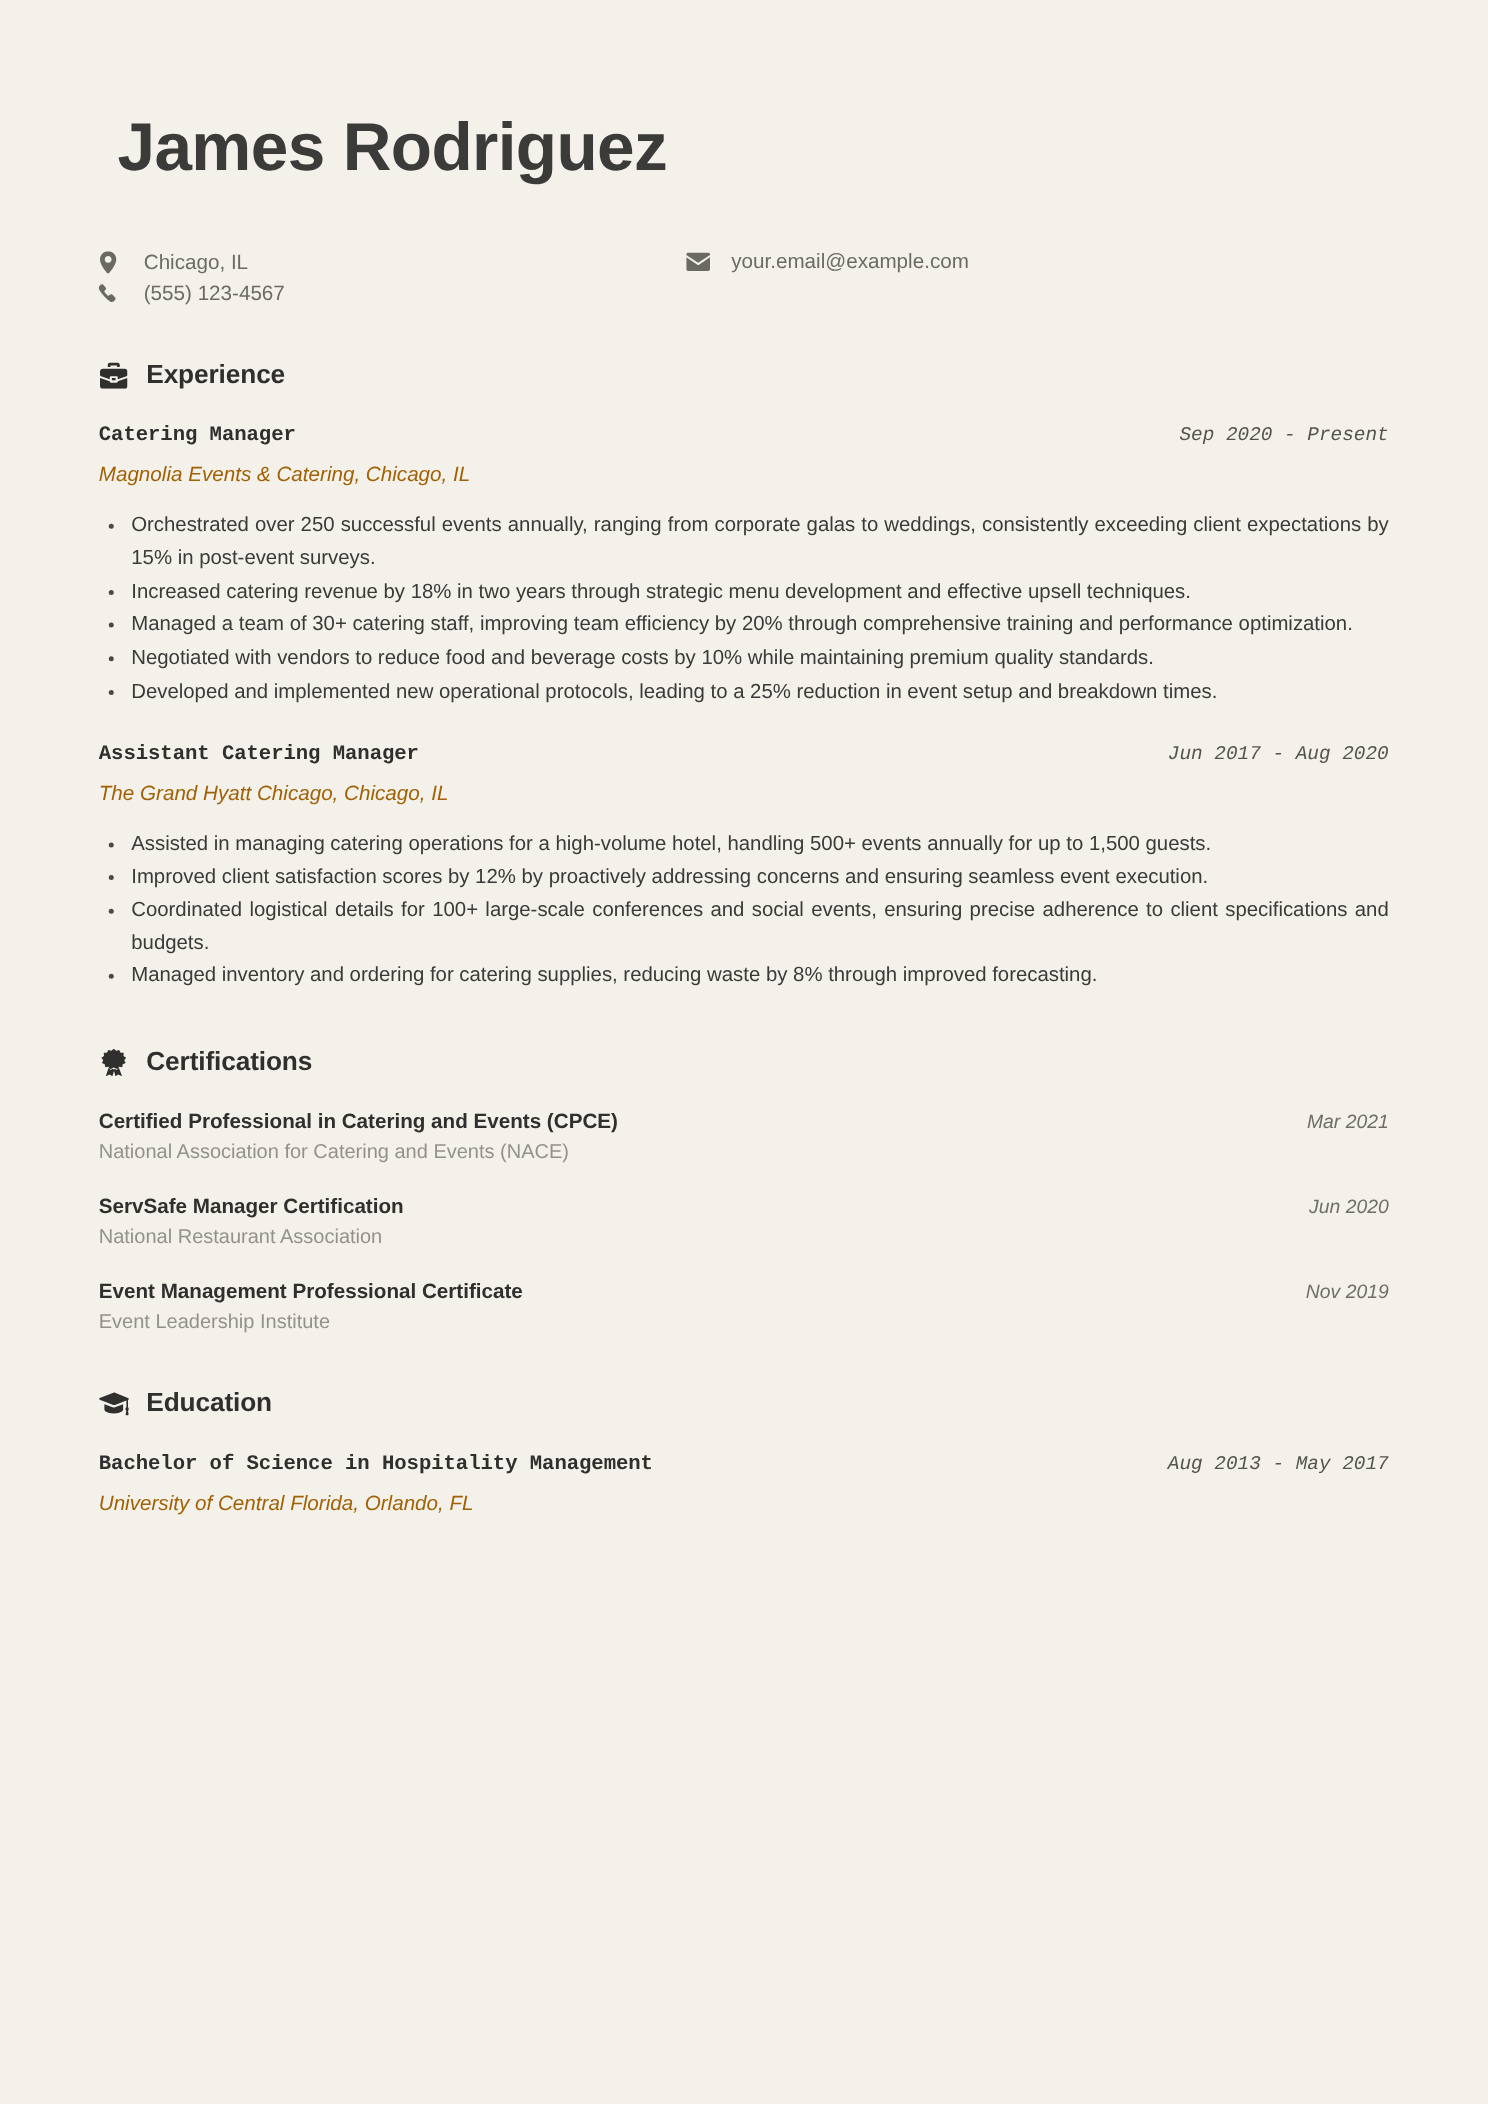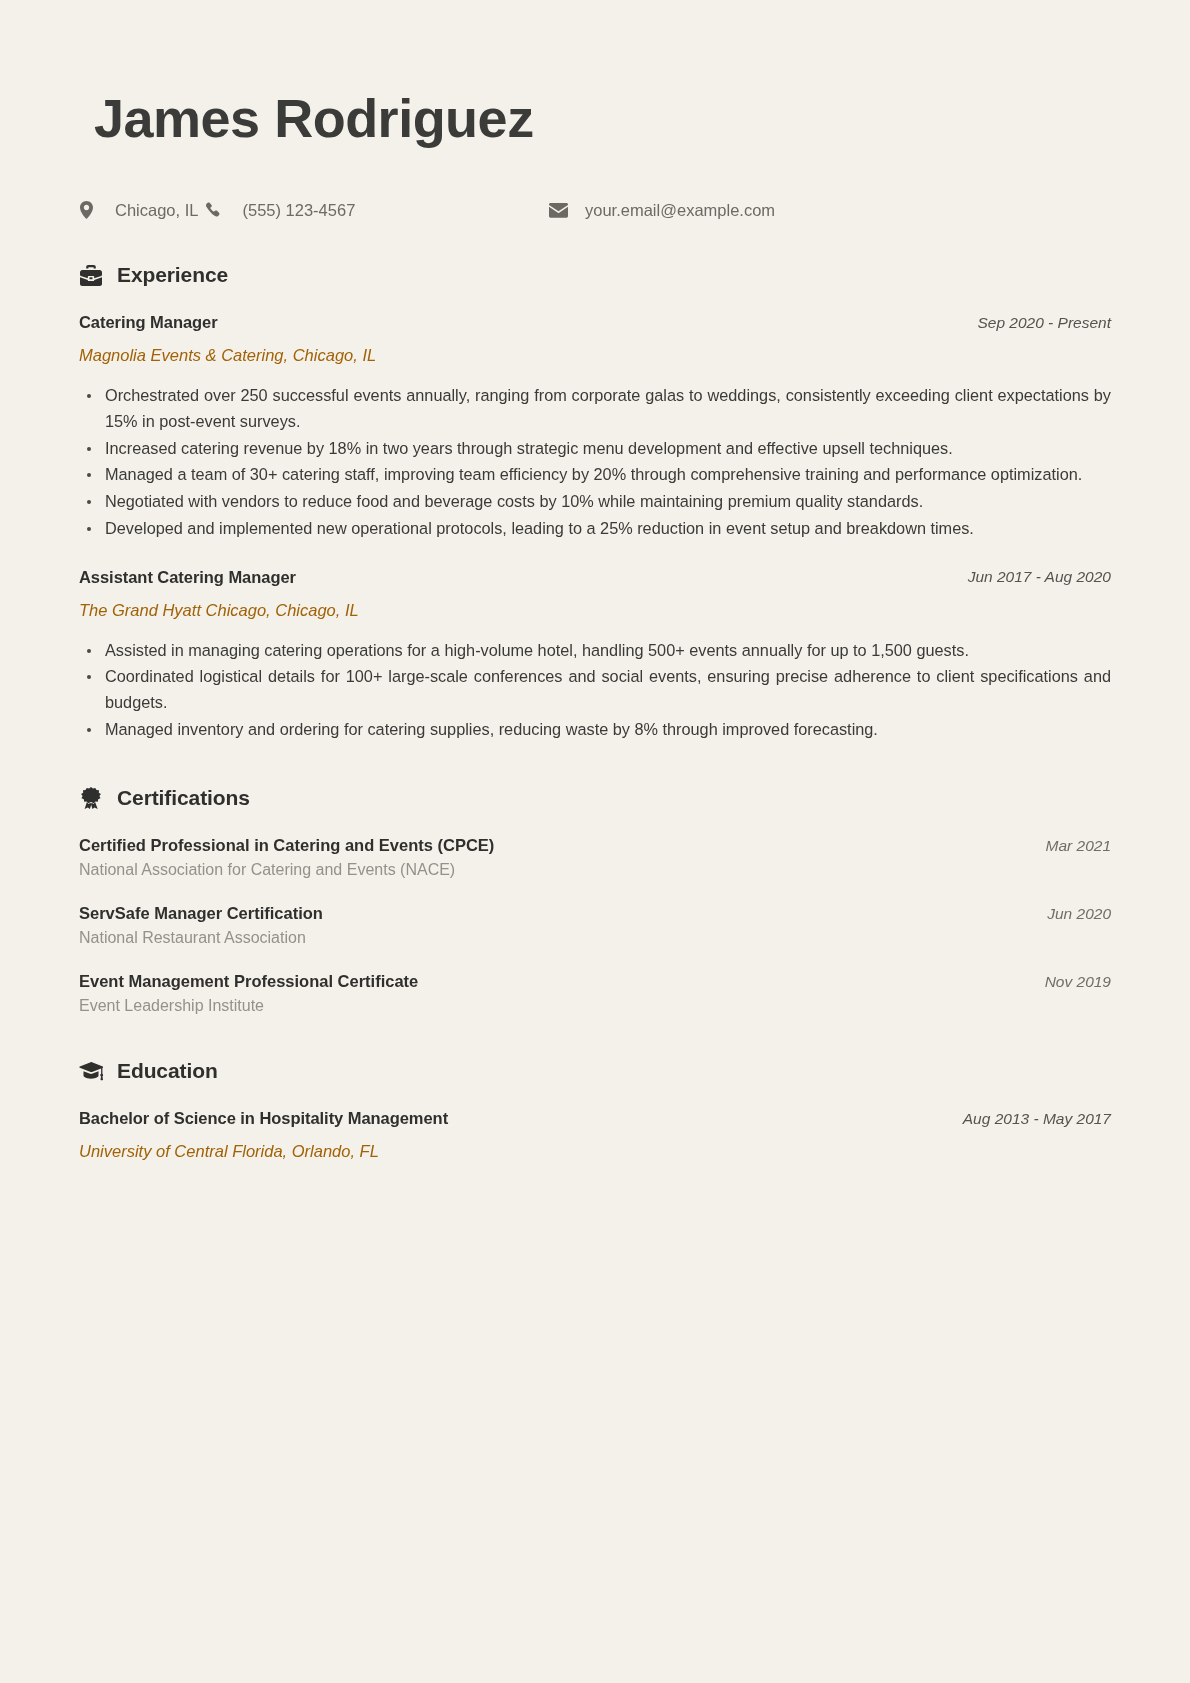--- a/index.html
+++ b/index.html
@@ -29,21 +29,21 @@
     margin: 15px;
     line-height: 1.15;
     padding-top: 10px;
   }
 
   .contact-block {
     margin-top: 52px;
     display: flex;
     position: relative;
   }
-  .contact-col { display: flex; gap: 8px; }
+  .contact-col { display: flex; flex-direction: column; gap: 8px; }
   .contact-col.left { width: 470px; }
   .contact-row {
     display: flex;
     align-items: center;
     font-size: 16.5px;
     color: #6c6a65;
     line-height: 1;
   }
   .contact-icon {
     width: 22px;
@@ -80,22 +80,23 @@
     color: #2f2f2d;
     letter-spacing: -0.1px;
   }
 
   
   .entry { margin-bottom: 26px; }
   .entry:last-child { margin-bottom: 0; }
   .entry-top {
     display: flex;
     justify-content: space-between;
-    align-items: center;
+    align-items: flex-end;
     gap: 36px;
+    font-family: Liberation Mono, monospace;
   }
   .entry-title {
     font-size: 16.5px;
     font-weight: 700;
     color: #2f2f2d;
     letter-spacing: -0.05px;
   }
   .entry-date {
     font-size: 15.5px;
     font-style: italic;
@@ -238,20 +239,21 @@
     </div>
 
     <div class="entry">
       <div class="entry-top">
         <div class="entry-title">Assistant Catering Manager</div>
         <div class="entry-date">Jun 2017 - Aug 2020</div>
       </div>
       <div class="entry-sub">The Grand Hyatt Chicago, Chicago, IL</div>
       <ul class="bullets">
         <li>Assisted in managing catering operations for a high-volume hotel, handling 500+ events annually for up to 1,500 guests.</li>
+        <li>Improved client satisfaction scores by 12% by proactively addressing concerns and ensuring seamless event execution.</li>
         <li>Coordinated logistical details for 100+ large-scale conferences and social events, ensuring precise adherence to client specifications and budgets.</li>
         <li>Managed inventory and ordering for catering supplies, reducing waste by 8% through improved forecasting.</li>
       </ul>
     </div>
   </div>
 
   <div class="section">
     <div class="section-head">
       <span class="section-icon">
         <svg width="22" height="22" viewBox="0 0 22 22" fill="currentColor">

